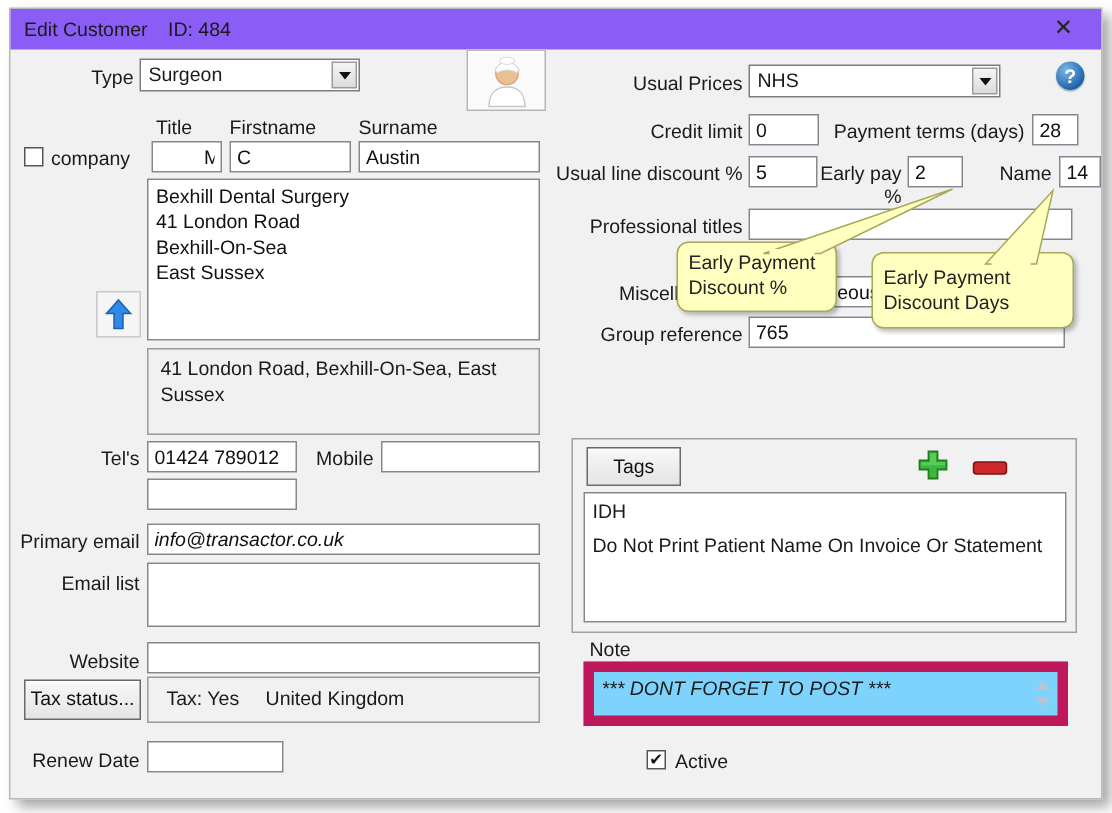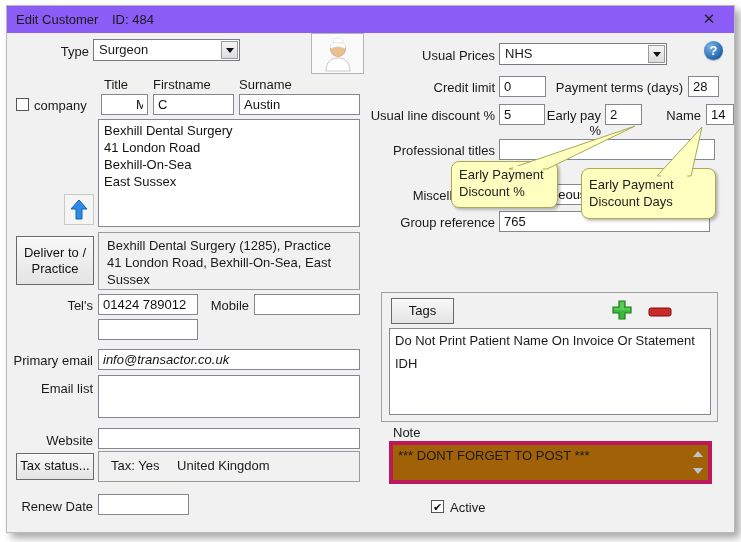--- a/index.html
+++ b/index.html
@@ -43,21 +43,21 @@
     box-shadow:0 1px 1px rgba(0,0,0,.3);
   }
   .callout {
     position:absolute; background:#ffffc0; border:1px solid #a8a858; border-radius:8px;
     padding:4px 7px; line-height:17px; font-size:13px; color:#222;
     box-shadow:2px 2px 3px rgba(0,0,0,.25); z-index:5;
   }
   .groupbox { position:absolute; border:1px solid #a0a0a0; }
   .listbox { position:absolute; border:1px solid #828790; background:#fff; overflow:hidden; }
   .listbox div { padding:2px 5px; line-height:19px; }
-  .notebox { position:absolute; border:4px solid #be185d; background:#a16207; overflow:hidden; padding:2px 5px; line-height:17px; }
+  .notebox { position:absolute; border:7px solid #be185d; background:#7dd3fc; overflow:hidden; padding:2px 5px; line-height:17px;font-style:italic; }
   .scrolltri-up { position:absolute; right:5px; top:6px; width:0; height:0; border-left:5px solid transparent; border-right:5px solid transparent; border-bottom:6px solid #b9c4ce; }
   .scrolltri-dn { position:absolute; right:5px; bottom:6px; width:0; height:0; border-left:5px solid transparent; border-right:5px solid transparent; border-top:6px solid #b9c4ce; }
   svg.overlay { position:absolute; left:0; top:0; z-index:6; pointer-events:none; }
   .iconbtn { position:absolute; cursor:pointer; }
 </style>
 </head>
 <body>
 
 <div class="dialog">
 
@@ -98,23 +98,21 @@
 41 London Road
 Bexhill-On-Sea
 East Sussex</textarea>
 
   <div class="iconbtn" style="left:57px;top:188px;width:30px;height:31px;border:1px solid #c9c9c9;background:#f5f5f5;text-align:center;">
     <svg width="18" height="22" viewBox="0 0 18 22" style="margin-top:4px;">
       <path d="M9 1 L17 10 L12 10 L12 20 L6 20 L6 10 L1 10 Z" fill="#2e8ae6" stroke="#1563ad" stroke-width="1"></path>
     </svg>
   </div>
 
-  <div class="btn3d" style="left:9px;top:230px;width:78px;height:49px;padding:8px 6px;line-height:16px;">Deliver to / Practice</div>
   <div class="readonlybox" style="left:91px;top:226px;width:262px;height:58px;padding:4px 8px;line-height:17px;">
-    <div>Bexhill Dental Surgery (1285), Practice</div>
     <div>41 London Road, Bexhill-On-Sea, East Sussex</div>
   </div>
 
   <div class="lbl" style="left:36px;top:292px;width:50px;">Tel's</div>
   <input class="inp" style="left: 91px; top: 288px; width: 100px; height: 21px;" value="01424 789012">
   <div class="lbl" style="left:196px;top:292px;width:46px;">Mobile</div>
   <input class="inp" style="left: 247px; top: 288px; width: 106px; height: 21px;" value="">
   <input class="inp" style="left: 91px; top: 313px; width: 100px; height: 21px;" value="">
 
   <div class="lbl" style="left:0px;top:347px;width:86px;">Primary email</div>
@@ -182,22 +180,22 @@
       <path d="M8 2 h6 v6 h6 v6 h-6 v6 h-6 v-6 H2 V8 h6 z" fill="#3cb83c" stroke="#1f7f1f" stroke-width="1.2"></path>
       <path d="M9 3.2 h4 v6 h6 v2 h-16 v-2 h6 z" fill="#6fdc6f" opacity="0.55"></path>
     </svg>
   </div>
   <div class="iconbtn" style="left:641px;top:299px;">
     <svg width="24" height="10" viewBox="0 0 24 10">
       <rect x="1" y="1" width="22" height="8" rx="2" fill="#cc2a2a" stroke="#7d1010" stroke-width="1"></rect>
     </svg>
   </div>
   <div class="listbox" style="left:382px;top:322px;width:322px;height:87px;">
+    <div>IDH</div>
     <div>Do Not Print Patient Name On Invoice Or Statement</div>
-    <div>IDH</div>
   </div>
 
   <div class="lbl-l" style="left:386px;top:419px;">Note</div>
   <div class="notebox" style="left:382px;top:435px;width:323px;height:43px;">
     <span>*** DONT FORGET TO POST ***</span>
     <span class="scrolltri-up"></span>
     <span class="scrolltri-dn"></span>
   </div>
 
   <div class="checkbox" style="left:424px;top:494px;"><span>✔</span></div>

